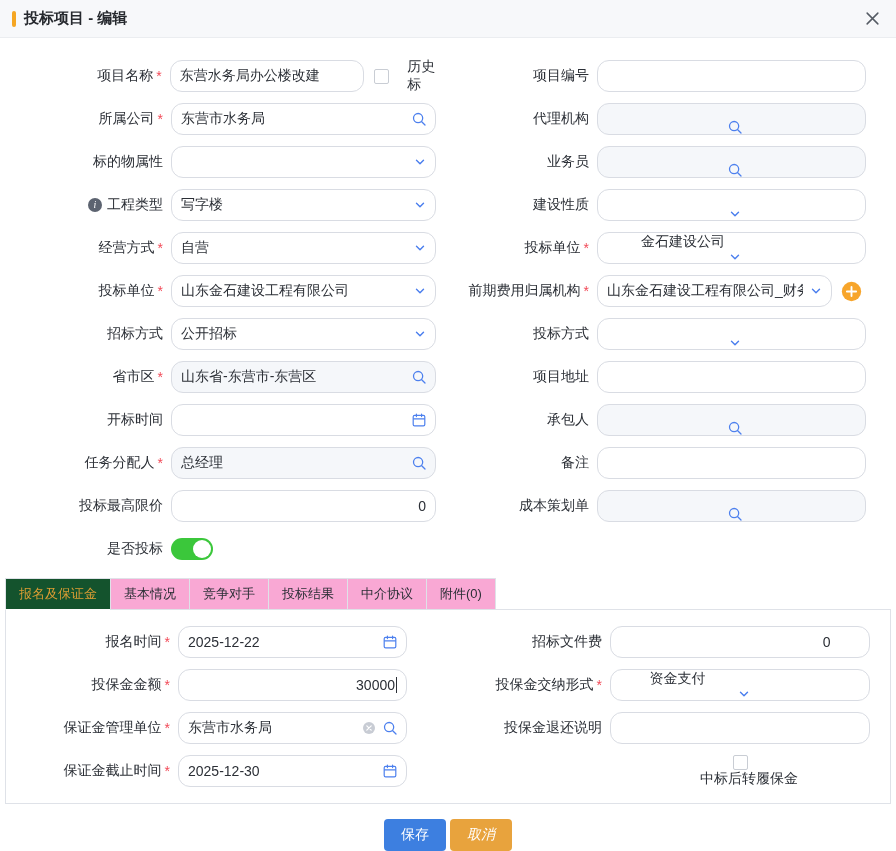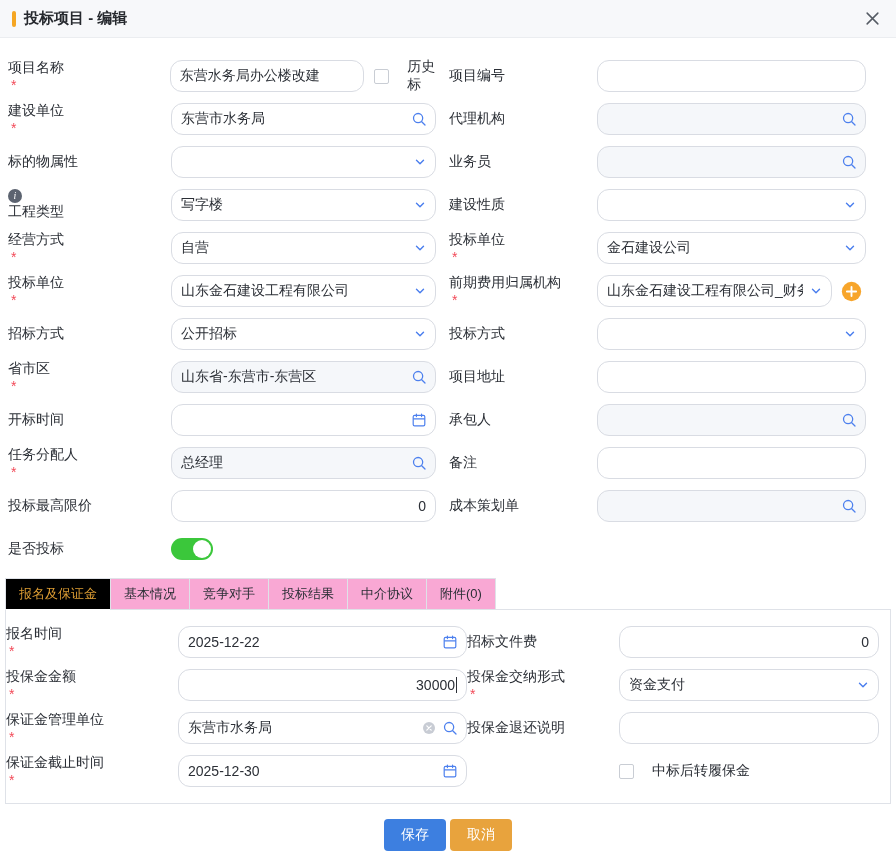--- a/index.html
+++ b/index.html
@@ -12,26 +12,26 @@
   
   .hdr { height: 38px; display: flex; align-items: center; padding: 0 16px 0 12px;
          background: #f7f8fa; border-bottom: 1px solid #ebedf0; }
   .hdr-accent { width: 4px; height: 16px; border-radius: 2px;
                 background: var(--accent-orange, #f5a623); margin-right: 8px; }
   .hdr-title { font-size: 15px; font-weight: bold; color: #26292e; }
   .hdr-close { margin-left: auto; width: 15px; height: 15px; cursor: pointer; }
   
   .form-grid { display: flex; justify-content: space-between; padding: 22px 30px 0 8px; }
   .frow { display: flex; align-items: center; height: 32px; margin-bottom: 11px; }
-  .flabel { display: flex; justify-content: flex-end; 
-            padding-right: 8px; white-space: nowrap; color: #2b2f36; flex-direction: column; }
+  .flabel { display: flex; justify-content: flex-end; align-items: center;
+            padding-right: 8px; white-space: nowrap; color: #2b2f36; }
   .col-l .flabel { width: 163px; }
   .col-l .fctrl  { width: 265px; }
   .col-r .flabel { width: 148px; }
-  .col-r .fctrl  { width: 269px; }
+  .col-r .fctrl  { width: 269px; flex-direction: column; }
   .req::after { content: "*"; color: var(--required-red, #f24957); margin-left: 3px; }
   .ctrl { position: relative; height: 32px; border: 1px solid #d9dce3; border-radius: 12px;
           background: #fff; display: flex; align-items: center; padding: 0 9px;
           overflow: hidden; white-space: nowrap; }
   .ctrl.gray { background: #f5f7fa; }
   .tin { flex: 1; min-width: 0; border: none; outline: none; background: transparent;
          font: inherit; color: #2b2f36; padding: 0; }
   .tin.num { text-align: right; }
   .ic { width: 14px; height: 14px; flex: none; margin-left: 7px;
         color: var(--icon-blue, #4d80ee); cursor: pointer; }
@@ -53,34 +53,34 @@
              font-size: 10px; line-height: 14px; text-align: center; margin-right: 5px;
              font-style: italic; font-family: "Liberation Serif", serif; flex: none; }
   .info-ic::before { content: "i"; }
   .plus { width: 21px; height: 21px; flex: none; margin-left: 9px; cursor: pointer; }
   
   .tab-section { margin: 2px 5px 0 5px; }
   .tabs { display: flex; position: relative; z-index: 2; }
   .tab { padding: 6px 13px; font-size: 13px; color: #2b2f36; background: #f9a8d4;
          border: 1px solid #dfe2e8; margin-right: -1px; margin-bottom: -1px;
          cursor: pointer; white-space: nowrap; }
-  .tab.active { background: #000000; color: var(--tab-active-orange, #dd9d33);
+  .tab.active { background: #14532d; color: var(--tab-active-orange, #dd9d33);
                 border-bottom-color: #fff; }
   .tab-panel { border: 1px solid #dfe2e8; padding: 16px 20px 5px 0; background: #fff; }
   .panel-grid { display: flex; justify-content: space-between; }
   .panel-grid .col-l .flabel { width: 172px; }
-  .panel-grid .col-l .fctrl  { width: 289px; }
+  .panel-grid .col-l .fctrl  { width: 229px; }
   .panel-grid .col-r .flabel { width: 152px; }
   .panel-grid .col-r .fctrl  { width: 260px; }
   
   .footer { display: flex; justify-content: center; gap: 4px; margin-top: 15px; }
   .btn { border: none; border-radius: 4px; color: #fff; font-size: 14px;
          padding: 7px 17px; cursor: pointer; font-family: inherit; }
   .btn.save { background: var(--save-blue, #3d7fe0); }
-  .btn.cancel { background: var(--cancel-orange, #e8a33d); }
+  .btn.cancel { background: var(--cancel-orange, #e8a33d); font-style: italic; }
 </style>
 </head>
 <body>
 
 <svg width="0" height="0" style="position:absolute" aria-hidden="true">
   <symbol id="i-chevron" viewBox="0 0 12 12">
       <path d="M2.5 4.2 6 7.8 9.5 4.2" fill="none" stroke="currentColor" stroke-width="1.4" stroke-linecap="round" stroke-linejoin="round"></path>
     </symbol>
   <symbol id="i-search" viewBox="0 0 14 14">
       <circle cx="6.1" cy="6.1" r="4.6" fill="none" stroke="currentColor" stroke-width="1.3"></circle>
@@ -123,21 +123,21 @@
         </label>
       <div class="ctrl" style="width:196px">
         <input class="tin" value="东营水务局办公楼改建" style="">
       </div>
       <span class="cbx" style="margin-left:10px"></span>
       <span class="cbx-lb">历史标</span>
     </div>
 
     <div class="frow">
       <label class="flabel">
-          <span>建设单位</span>
+          <span>所属公司</span>
           <span class="req"></span>
         </label>
       <div class="ctrl fctrl">
         <input class="tin" value="东营市水务局" style="">
         <svg class="ic">
             <use href="#i-search"></use>
           </svg>
       </div>
     </div>
 

